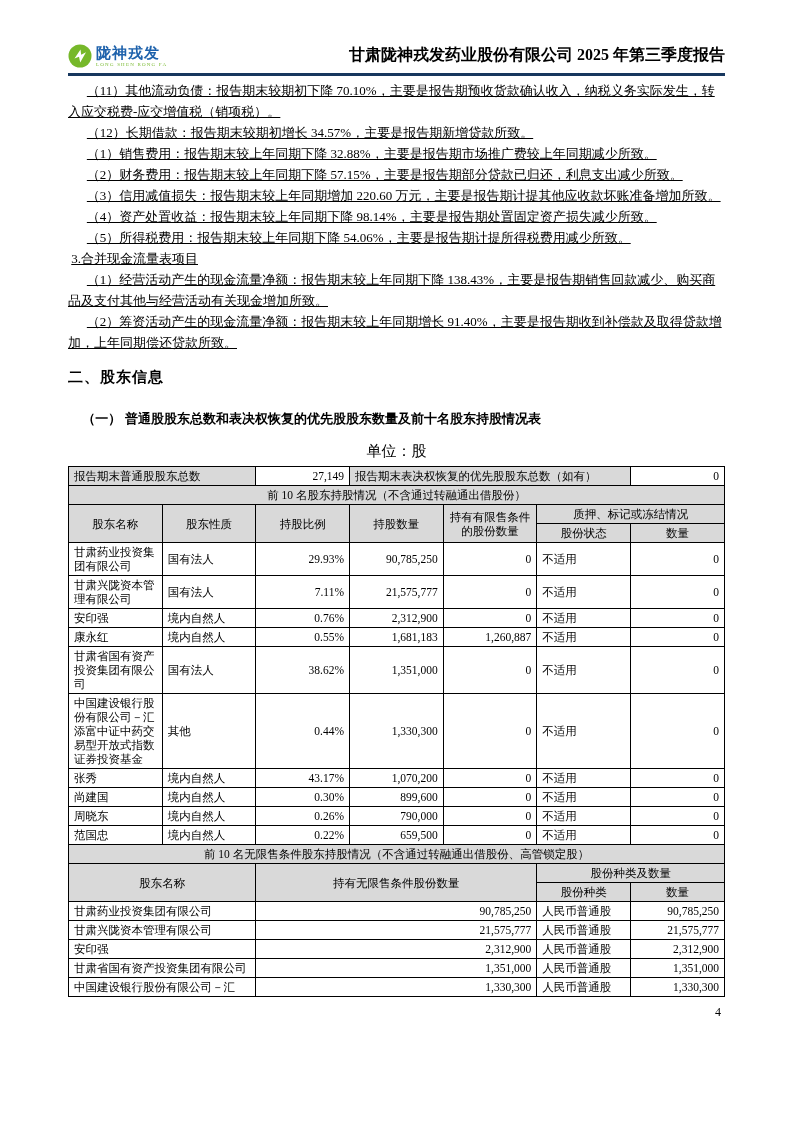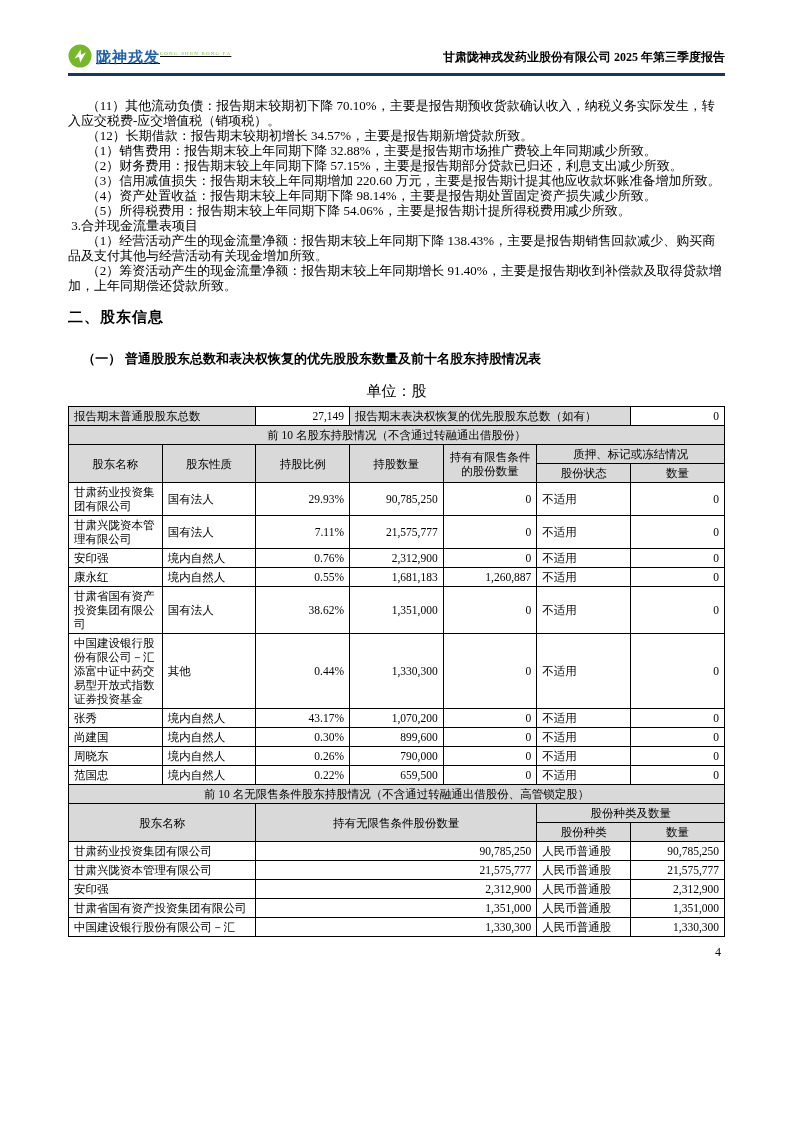--- a/index.html
+++ b/index.html
@@ -7,27 +7,27 @@
   .page {
     width:793px; height:1122px; background:#fff; position:relative;
     margin:0 auto; font-family:"Liberation Serif","DejaVu Serif",serif; color:#000;
     overflow:hidden;
   }
   .content { padding:0 68px; }
   
   .hdr { display:flex; justify-content:space-between; align-items:flex-end; padding-top:44px; }
   .logo { display:flex; align-items:center; gap:4px; }
   .logo-circle { width:24px; height:24px; flex:0 0 auto; }
-  .brand-txt { display:flex; flex-direction:row; line-height:1;text-decoration:underline; }
+  .brand-txt { display:flex; flex-direction:column; line-height:1; }
   .brand-cn { font-family:"Liberation Sans","DejaVu Sans",sans-serif; font-weight:bold; font-size:15px; color:#1e62ac; letter-spacing:1px; }
   .brand-en { font-size:5px; color:#76b82a; letter-spacing:1.2px; margin-top:2px; }
-  .hdr-title { font-size:12px; font-weight:bold; padding-bottom:2px; }
+  .hdr-title { font-size:16px; font-weight:bold; padding-bottom:2px; }
   .rule { height:3px; background:#17375e; margin-top:5px; }
   
-  .body-text { margin-top:22px; font-size:13px; line-height:15px; }
+  .body-text { margin-top:4px; font-size:13px; line-height:21px;text-decoration:underline; }
   .body-text p { margin:0; }
   p.sub { text-indent:1.45em; }
   p.num { text-indent:0.25em; }
   h2.sec { font-family:Liberation Serif, serif; font-size:15px; font-weight:bold; margin-top:15px; letter-spacing:1px; }
   h3.subsec { font-family:"Liberation Sans","DejaVu Sans",sans-serif; font-size:13px; font-weight:bold; margin-top:23px; text-indent:1.1em; }
   .unit { text-align:center; font-size:15px; margin:14px 0 5px; }
   
   table.sh { width:100%; border-collapse:collapse; table-layout:fixed; font-size:11.5px; line-height:14px;padding-left:36px; }
   table.sh td { border:1px solid #000; padding:2px 5px; vertical-align:middle; }
   td.g { background:#d9d9d9; }

